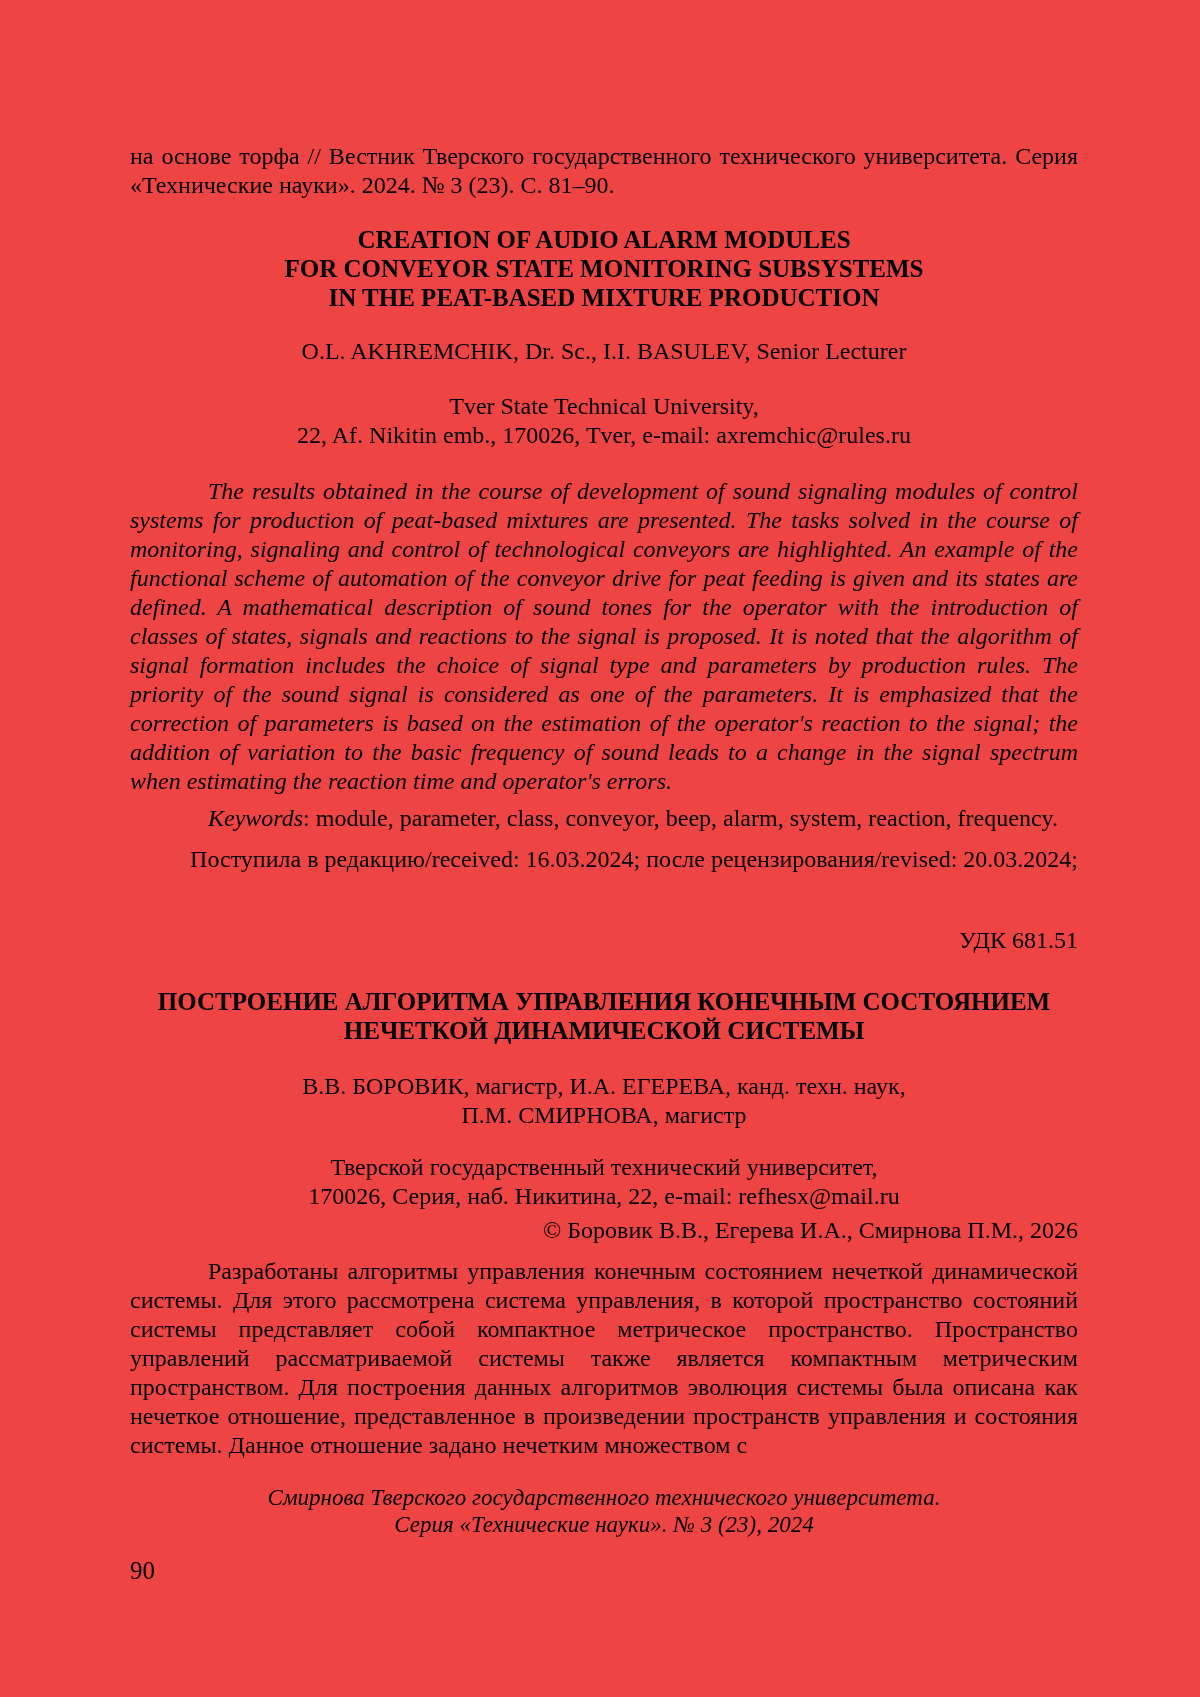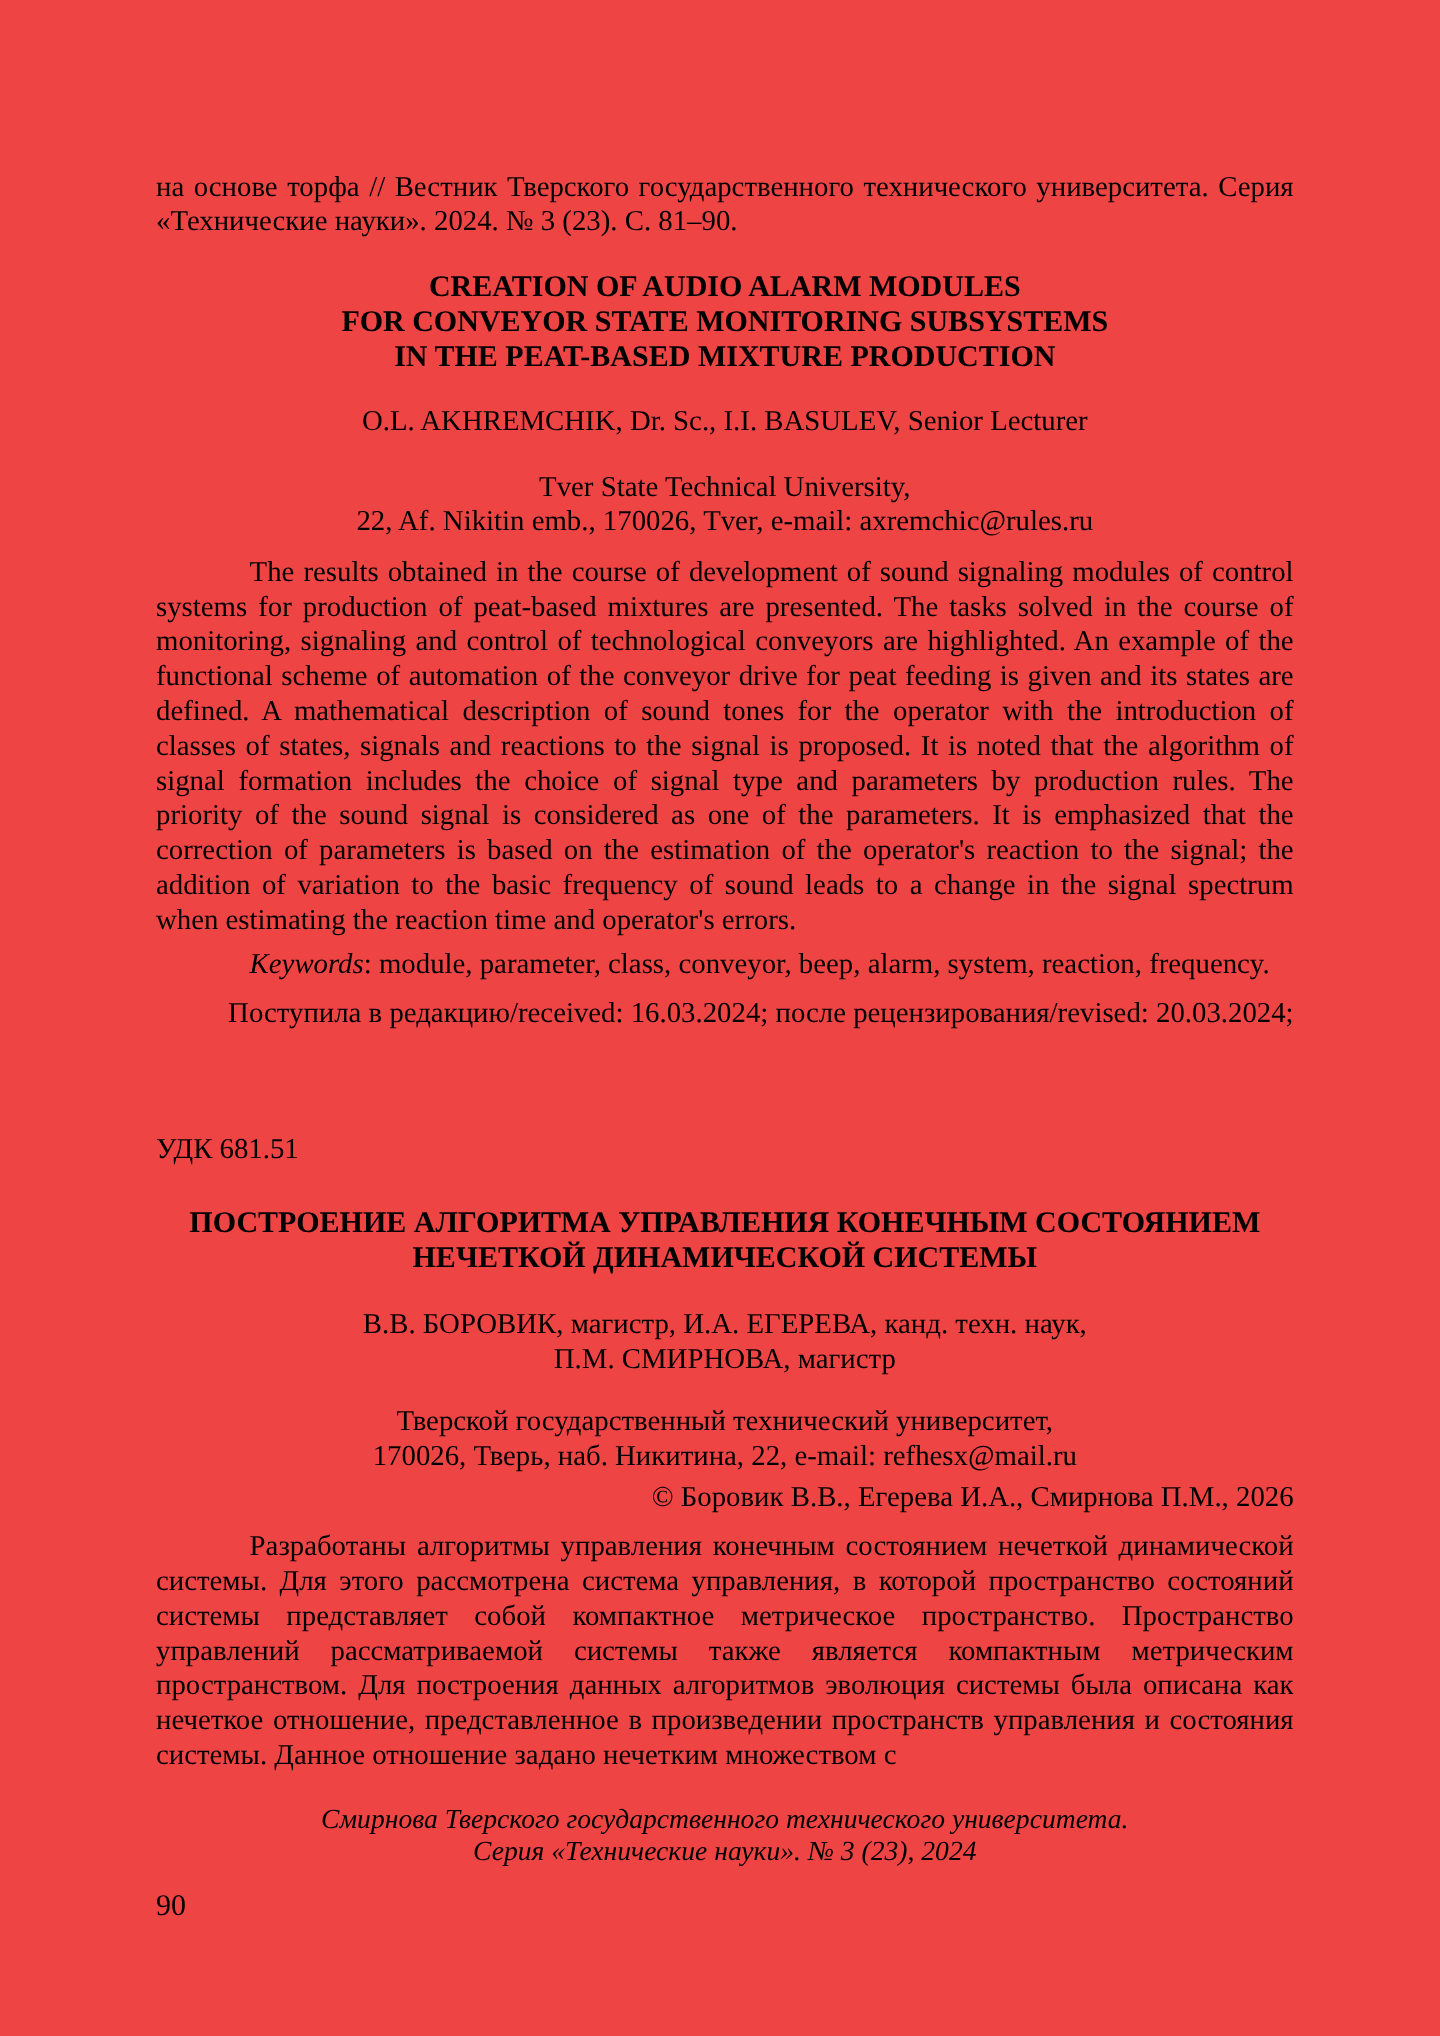--- a/index.html
+++ b/index.html
@@ -27,35 +27,36 @@
   }
   .title-en {
     margin-top: 25px;
     text-align: center;
     font-weight: bold;
     font-size: 25px;
   }
   .authors-en { margin-top: 25px; text-align: center; }
   .affil-en   { margin-top: 26px; text-align: center; }
   .abstract   {
-    margin-top: 13px;
+    margin-top: 27px;
     text-align: justify;
     text-indent: 78px;
+    font-style: italic;
   }
   .keywords {
     margin-top: 8px;
     text-align: justify;
     text-indent: 78px;
   }
   .keywords .kw-label { font-style: italic; }
   .received {
     margin-top: 12px;
     text-align: right;
   }
-  .udc { margin-top: 84px; text-align: left; }
+  .udc { margin-top: 52px; text-align: right; }
   .title-ru {
     margin-top: 32px;
     text-align: center;
     font-weight: bold;
     font-size: 25px;
   }
   .authors-ru { margin-top: 27px; text-align: center; }
   .affil-ru   { margin-top: 23px; text-align: center; }
   .copyright  { margin-top: 5px; text-align: right; }
   .abstract-ru {
@@ -114,21 +115,21 @@
       <div>НЕЧЕТКОЙ ДИНАМИЧЕСКОЙ СИСТЕМЫ</div>
     </div>
 
     <div class="authors-ru">
       <div>В.В. БОРОВИК, магистр, И.А. ЕГЕРЕВА, канд. техн. наук,</div>
       <div>П.М. СМИРНОВА, магистр</div>
     </div>
 
     <div class="affil-ru">
       <div>Тверской государственный технический университет,</div>
-      <div>170026, Тверь, наб. Никитина, 22, e-mail: refhesx@mail.ru</div>
+      <div>170026, Серия, наб. Никитина, 22, e-mail: refhesx@mail.ru</div>
     </div>
 
     <div class="copyright">© Боровик В.В., Егерева И.А., Смирнова П.М., 2026</div>
 
     <div class="abstract-ru">Разработаны алгоритмы управления конечным состоянием нечеткой динамической системы. Для этого рассмотрена система управления, в которой пространство состояний системы представляет собой компактное метрическое пространство. Пространство управлений рассматриваемой системы также является компактным метрическим пространством. Для построения данных алгоритмов эволюция системы была описана как нечеткое отношение, представленное в произведении пространств управления и состояния системы. Данное отношение задано нечетким множеством с</div>
 
     <div class="journal-footer">
       <div>Смирнова Тверского государственного технического университета.</div>
       <div>Серия «Технические науки». № 3 (23), 2024</div>
     </div>

